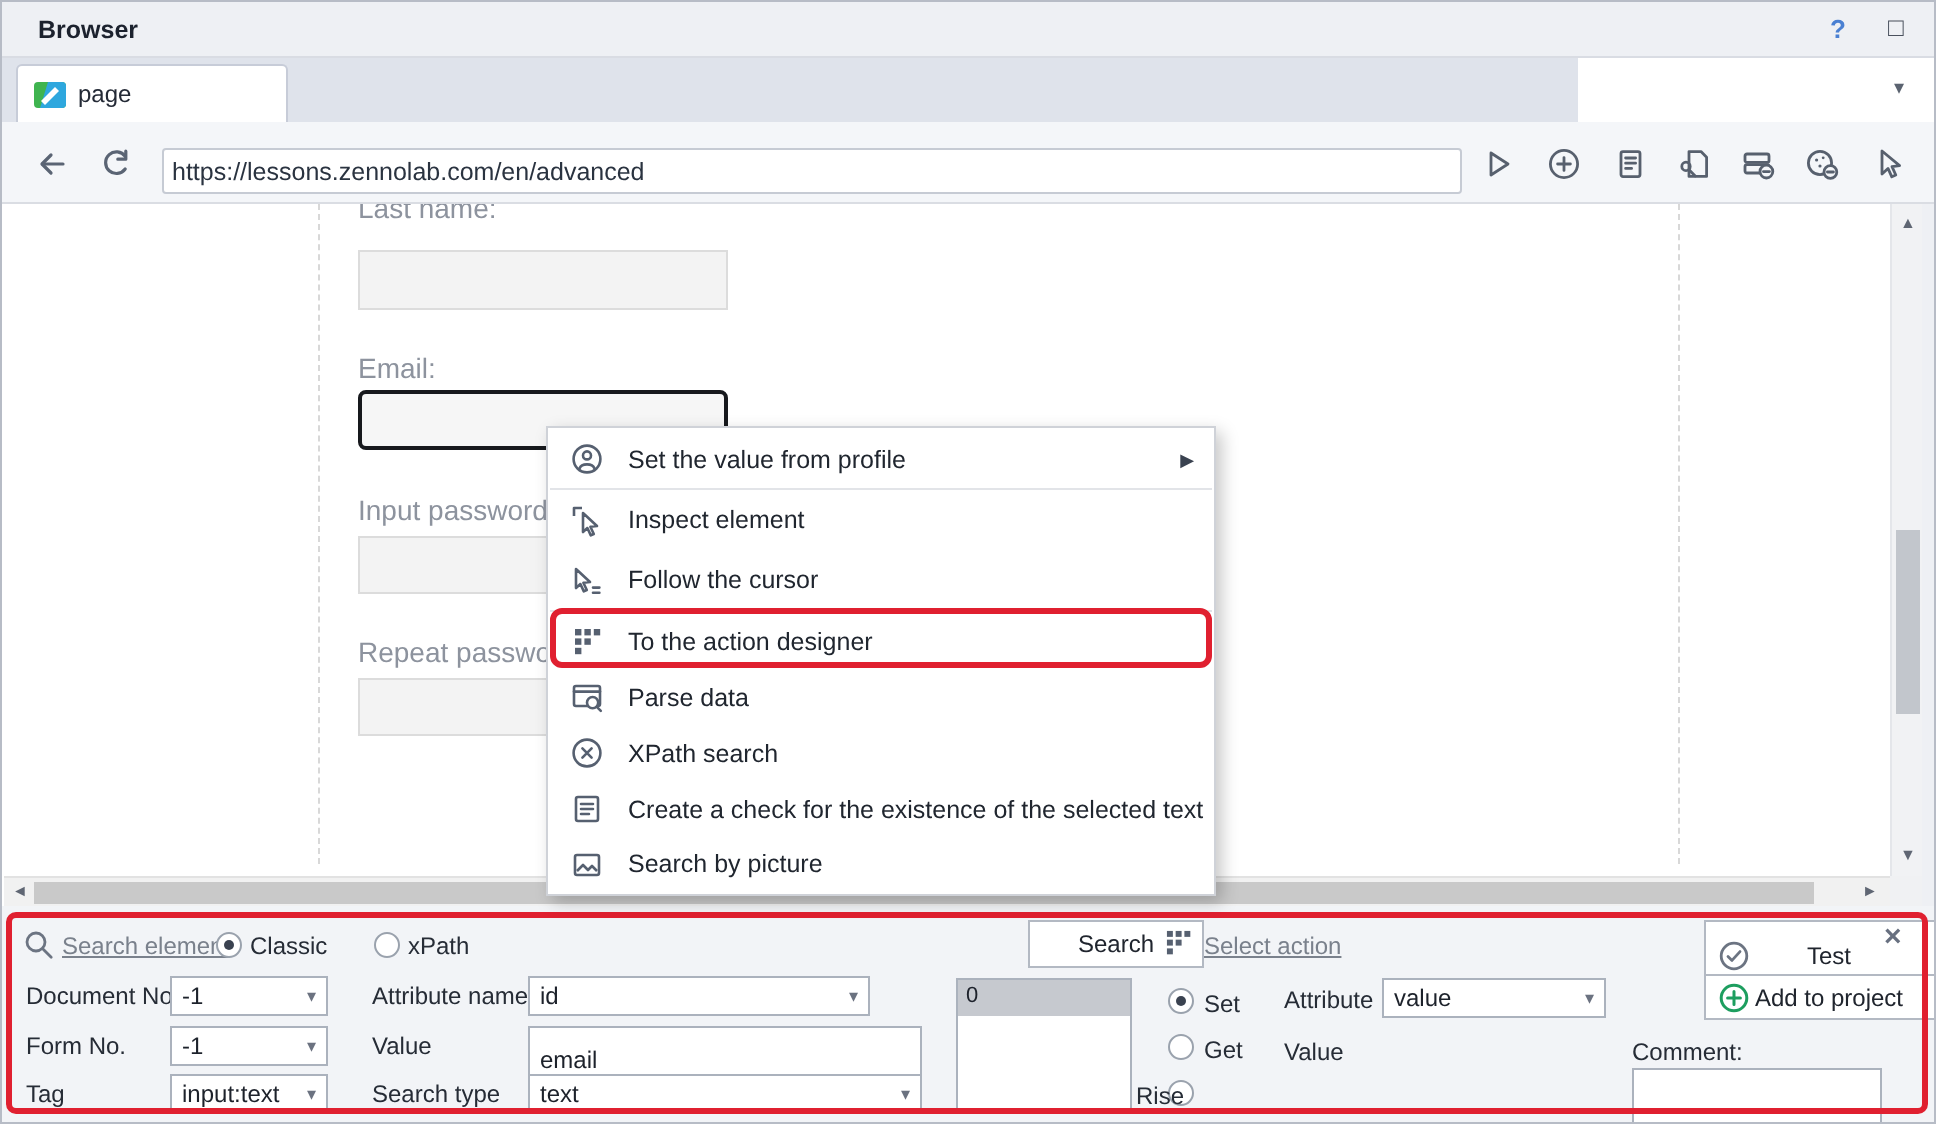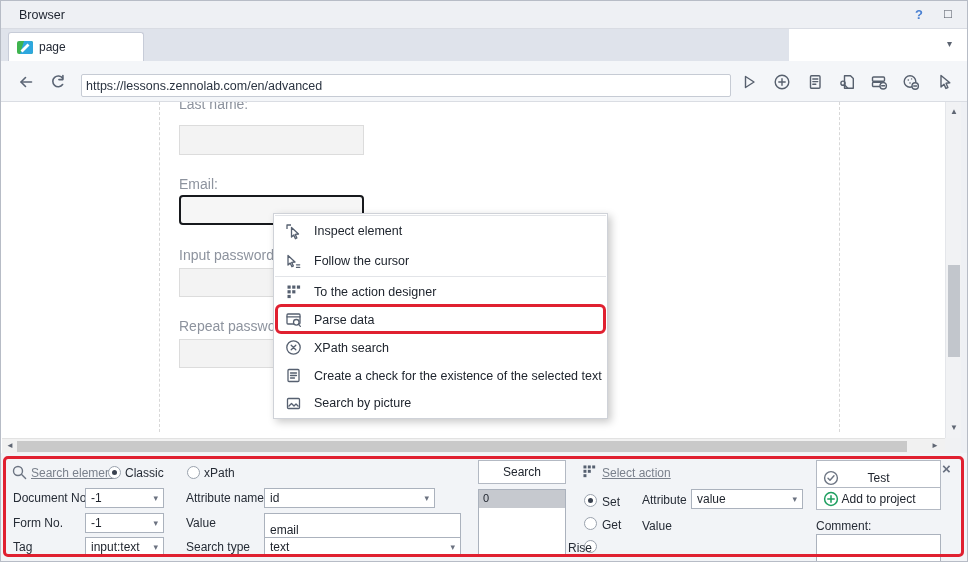--- a/index.html
+++ b/index.html
@@ -3,21 +3,21 @@
 <meta charset="utf-8">
 <style>
   * { box-sizing: border-box; margin: 0; padding: 0; }
   body { font-family: "Liberation Sans", sans-serif; background: #d7dae0; }
   #window { position: relative; width: 968px; height: 562px; background: #fff;
             border: 1px solid #b7bcc6; overflow: hidden; }
 
   
   #titlebar { position: absolute; left: 0; top: 0; width: 966px; height: 28px;
               background: #eef0f4; border-bottom: 1px solid #d9dce3; }
-  .win-title { position: absolute; left: 18px; top: 7px; font-size: 12.5px; font-weight: normal; color: #1c222e; }
+  .win-title { position: absolute; left: 18px; top: 7px; font-size: 12.5px; font-weight: bold; color: #1c222e; }
   .help-btn { position: absolute; left: 914px; top: 6px; font-size: 13px; font-weight: bold; color: #4a80d2; cursor: default; }
   .max-btn { position: absolute; left: 943px; top: 5px; font-size: 13px; color: #4a515d; }
 
   
   #tabrow { position: absolute; left: 0; top: 28px; width: 788px; height: 32px; background: #dfe3eb; }
   .tab { position: absolute; left: 7px; top: 3px; width: 136px; height: 29px; background: #fff;
          border: 1px solid #c7ccd8; border-bottom: none; border-radius: 3px 3px 0 0;
          display: flex; align-items: center; padding-left: 8px; gap: 6px; }
   .tab-label { font-size: 12px; color: #242a36; }
   .tab-caret { position: absolute; left: 946px; top: 9px; font-size: 10px; color: #5b6370; }
@@ -65,21 +65,21 @@
   #red-frame { position: absolute; left: 2px; top: 3px; width: 961px; height: 101px;
                border: 3px solid #e02030; border-radius: 5px; pointer-events: none; }
   .plabel { position: absolute; font-size: 12px; color: #262c36; white-space: nowrap; }
   .plink { position: absolute; font-size: 12px; color: #7a818c; text-decoration: underline; white-space: nowrap; }
   .combo { position: absolute; height: 20px; background: #fff; border: 1px solid #abb2bd;
            display: flex; align-items: center; padding: 0 5px; font-size: 12px; color: #1d222b; }
   .combo .caret { margin-left: auto; font-size: 9px; color: #6b7280; }
   .tbox { position: absolute; height: 20px; background: #fff; border: 1px solid #abb2bd;
           font-family: "Liberation Sans", sans-serif; font-size: 12px; color: #1d222b; padding: 16px 5px; }
   .pbtn { position: absolute; background: #fff; border: 1px solid #b3b9c3; display: flex;
-          align-items: center; justify-content: center; font-size: 12px; color: #20252e; }
+          align-items: center; justify-content: center; font-size: 12px; color: #20252e; margin-left: 36px; }
   .pbtn .btn-ic { position: absolute; left: 6px; top: 50%; transform: translateY(-50%); width: 16px; height: 16px; }
   .radio { position: absolute; width: 13px; height: 13px; border-radius: 50%;
            border: 1px solid #9aa2ad; background: #fff; }
   .radio.sel::after { content: ''; position: absolute; left: 3px; top: 3px; width: 5px; height: 5px;
                       border-radius: 50%; background: #3a4250; }
   #listbox { position: absolute; left: 477px; top: 36px; width: 88px; height: 66px;
              background: #fff; border: 1px solid #abb2bd; }
   .listrow { height: 18px; font-size: 11px; color: #1d222b; padding: 2px 0 0 4px; }
   .listrow.sel { background: #c6c9cf; }
   #action-value { position: absolute; left: 690px; top: 60px; width: 112px; height: 42px;
@@ -180,20 +180,31 @@
   </div>
   <div id="hscroll">
     <span class="scr-ar" style="left:4px; top:3px">◄</span>
     <div id="hthumb"></div>
     <span class="scr-ar" style="left:929px; top:3px">►</span>
   </div>
   <div id="scroll-corner"></div>
   <div id="right-gutter"></div>
 
   <div id="ctxmenu">
+    <div class="menu-item">
+      <span class="mi-icon">
+        <svg width="17" height="17" viewBox="0 0 17 17" fill="none" stroke="#566070" stroke-width="1.3" stroke-linecap="round">
+          <circle cx="8.5" cy="8.5" r="6.7"></circle>
+            <circle cx="8.5" cy="6.7" r="2"></circle>
+            <path d="M4.8,13.2 c0.9,-2.7 6.5,-2.7 7.4,0"></path>
+        </svg>
+        </span>
+      <span class="mi-label">Set the value from profile</span>
+      <span class="mi-sub">▶</span>
+    </div>
     <div class="menu-sep"></div>
     <div class="menu-item" style="height:30px">
       <span class="mi-icon">
         <svg width="17" height="17" viewBox="0 0 17 17" fill="none" stroke="#566070" stroke-width="1.3" stroke-linejoin="round">
           <path d="M2,6 V2 H6"></path>
           <path d="M6.5,4.5 L13.5,11 L10.2,11.4 L11.9,15 L10.4,15.7 L8.7,12 L6.5,14 Z"></path>
         </svg>
         </span>
       <span class="mi-label">Inspect element</span>
     </div>

